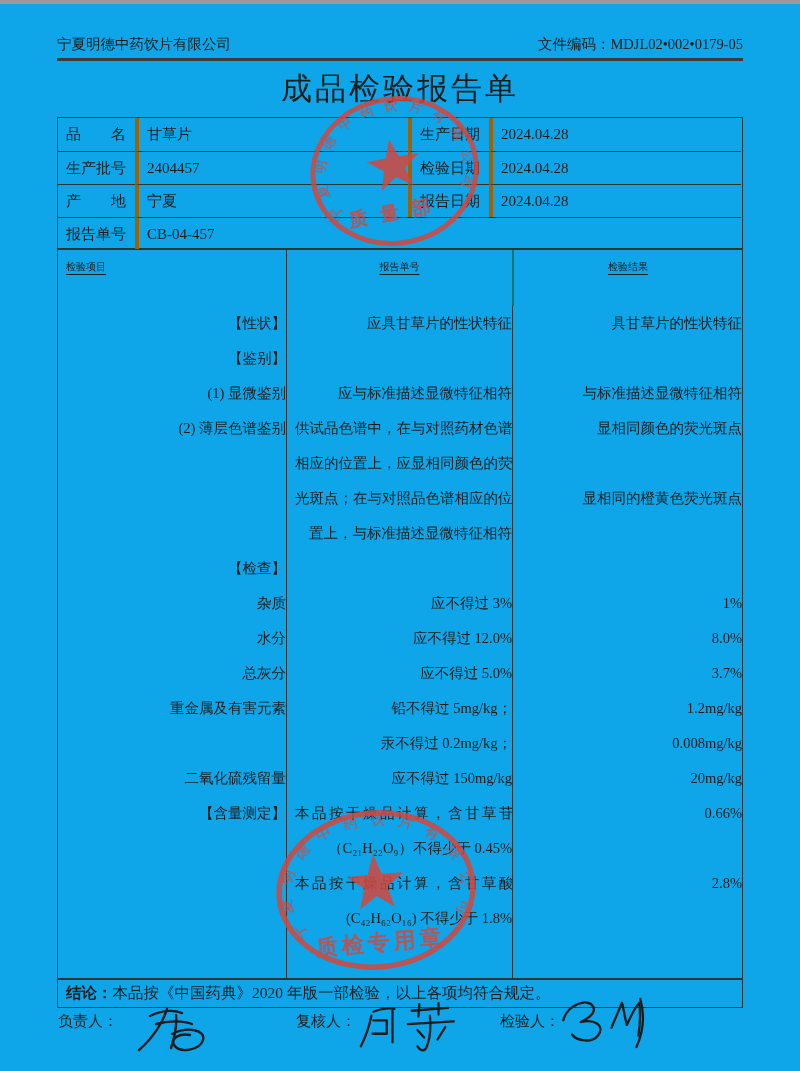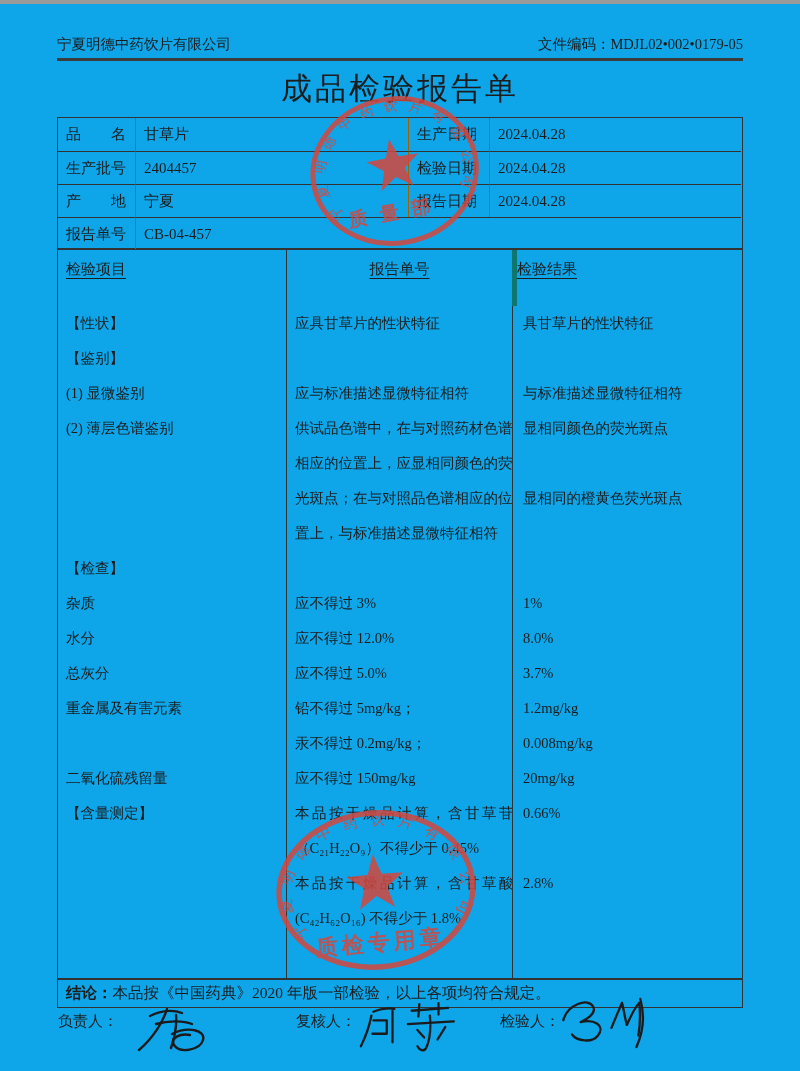--- a/index.html
+++ b/index.html
@@ -11,35 +11,35 @@
   .hdr-code{position:absolute;right:57px;top:31px;font-size:14.5px;white-space:nowrap;}
   .hdr-rule{position:absolute;left:57px;top:54px;width:686px;height:2.5px;background:#3c3c3c;}
   .title{position:absolute;left:0;top:64px;width:100%;text-align:center;
          font-size:31px;font-weight:normal;letter-spacing:3px;}
 
   
   .info{position:absolute;left:57px;top:113px;width:686px;height:132px;
         border:1px solid #333;box-sizing:border-box;display:grid;
         grid-template-columns:77px 273px 81px 252px;grid-template-rows:33px 33px 33px 33px;}
   .info .cell{box-sizing:border-box;display:flex;align-items:center;font-size:15px;
-        padding:0 2px 0 8px;white-space:nowrap;border-top:1px solid #333;border-left:1px solid #a16207;}
+        padding:0 2px 0 8px;white-space:nowrap;border-top:1px solid #333;border-left:4px solid #a16207;}
   .info .nt{border-top:none;}
   .info .nl{border-left:none;}
   .info .span3{grid-column:2/5;}
 
   
   .rtable{position:absolute;left:57px;top:245px;width:686px;height:730px;
           border:1px solid #333;box-sizing:border-box;}
   .rhead{display:flex;height:56px;}
-  .rhead .hc{box-sizing:border-box;font-size:15px;padding-top:10px;}
+  .rhead .hc{box-sizing:border-box;font-size:10px;padding-top:10px;}
   .hc1{width:228px;padding-left:8px;}
   .hc2{width:226px;text-align:center;border-left:1px solid #333;}
-  .hc3{width:230px;border-left:5px solid #0f766e;}
+  .hc3{width:230px;text-align:center;border-left:2px solid #0f766e;}
   .rhead .hc span{text-decoration:underline;text-underline-offset:4px;}
-  .rbody{display:flex;height:672px;}
+  .rbody{display:flex;height:672px;text-align:right;}
   .rbody .col{box-sizing:border-box;}
   .colA{width:228px;}
   .colB{width:226px;border-left:1px solid #333;}
   .colC{width:230px;border-left:1px solid #333;}
   .line{height:35px;line-height:35px;font-size:14.5px;white-space:nowrap;}
   .colA .line{padding-left:8px;}
   .colB .line{padding-left:8px;}
   .colC .line{padding-left:10px;}
   .sp{letter-spacing:2.5px;}
 

